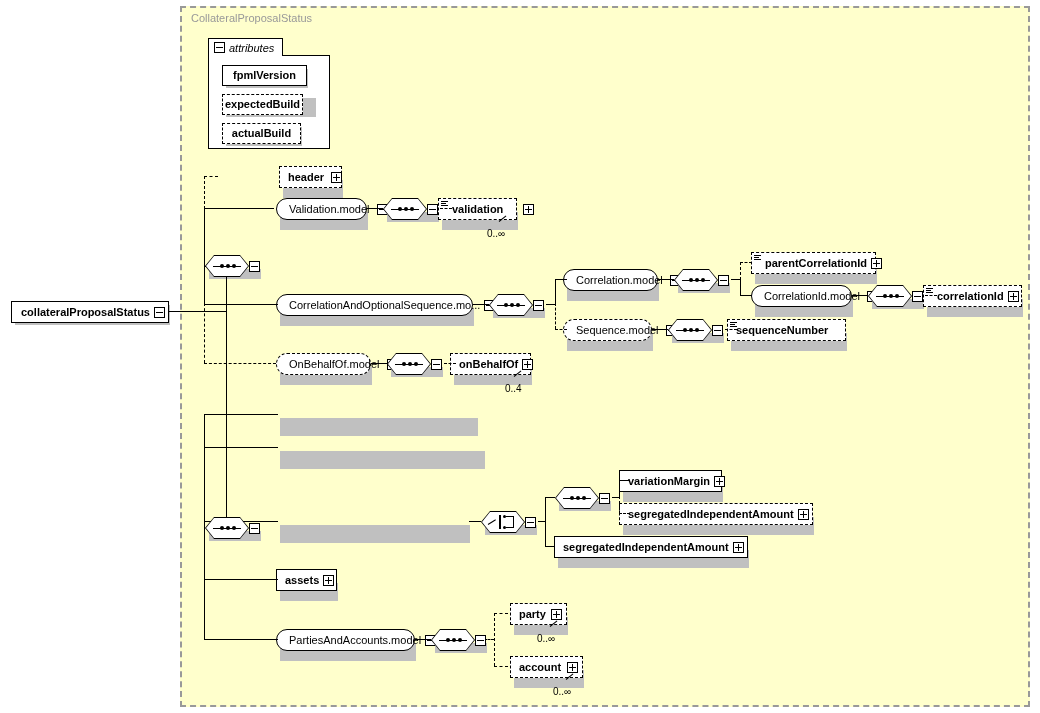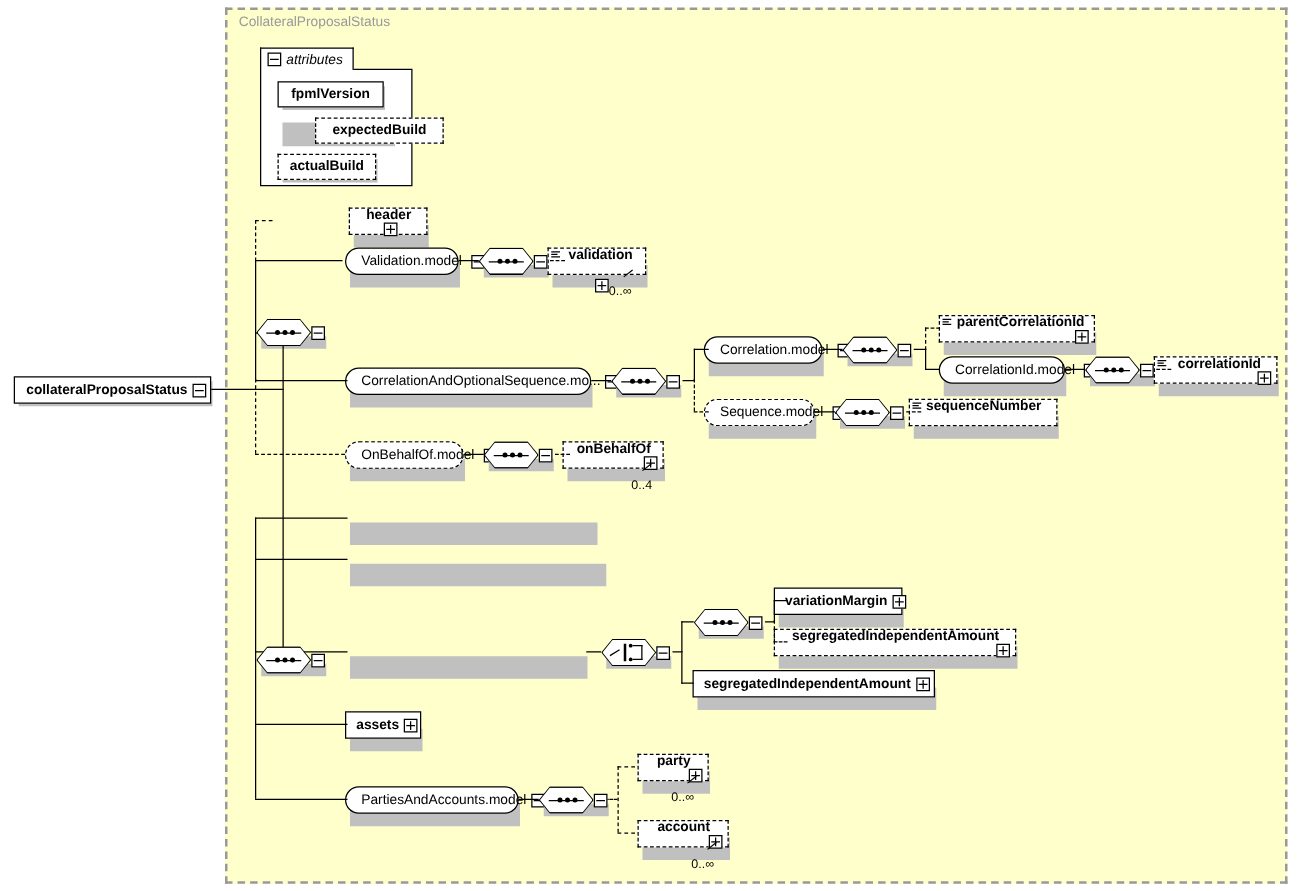--- a/index.html
+++ b/index.html
@@ -19,21 +19,21 @@
   
   .tog{width:11px;height:11px;border:1px solid #000;background:#fff;position:relative;box-sizing:border-box;flex:0 0 auto;}
   .tog::before{content:"";position:absolute;left:1px;right:1px;top:4px;height:1px;background:#000;}
   .tog.plus::after{content:"";position:absolute;top:1px;bottom:1px;left:4px;width:1px;background:#000;}
 
   
   .node{position:absolute;box-sizing:border-box;display:flex;align-items:center;
         background:#ffffff;height:22px;white-space:nowrap;}
   .node .cap{font-size:11px;color:#000;font-family:"Liberation Sans",sans-serif;padding:0 4px;line-height:1;}
   .node.elem{border:1px solid #000;padding-left:4px;padding-right:3px;}
-  .node.elem.opt{border:1px dashed #000;flex-direction:column;}
+  .node.elem.opt{border:1px dashed #000;}
   .node.elem .cap{font-weight:bold;}
   .node.attr{border:1px solid #000;justify-content:center;}
   .node.attr.opt{border:1px dashed #000;}
   .node.attr .cap{font-weight:bold;}
   .node.model{border:1px solid #000;border-radius:11px;padding-left:8px;padding-right:3px;}
   .node.model.opt{border:1px dashed #000;}
   .node.model .cap{font-weight:normal;}
   .shadow{position:absolute;background:#c0c0c0;z-index:0;}
 
   .node .tog{margin-left:3px;margin-right:1px;}
@@ -103,21 +103,21 @@
     <span class="tog"></span>
     <span class="lbl">attributes</span>
   </div>
 
   <div class="shadow" style="left:226px;top:69px;width:82px;height:19px;"></div>
   <div class="node attr" style="left:222px;top:65px;width:85px;height:21px;">
     <span class="cap">fpmlVersion</span>
   </div>
 
   <div class="shadow" style="left:226px;top:98px;width:90px;height:19px;"></div>
-  <div class="node attr opt" style="left:222px;top:94px;width:103px;height:21px;margin-left:30px;">
+  <div class="node attr opt" style="left:222px;top:94px;width:81px;height:21px;">
     <span class="cap">expectedBuild</span>
   </div>
 
   <div class="shadow" style="left:226px;top:127px;width:76px;height:19px;"></div>
   <div class="node attr opt" style="left:222px;top:123px;width:79px;height:21px;">
     <span class="cap">actualBuild</span>
   </div>
 
   <div class="shadow" style="left:209px;top:269px;width:52px;height:10px;"></div>
   <div class="comp" style="left:205px;top:255px;">

